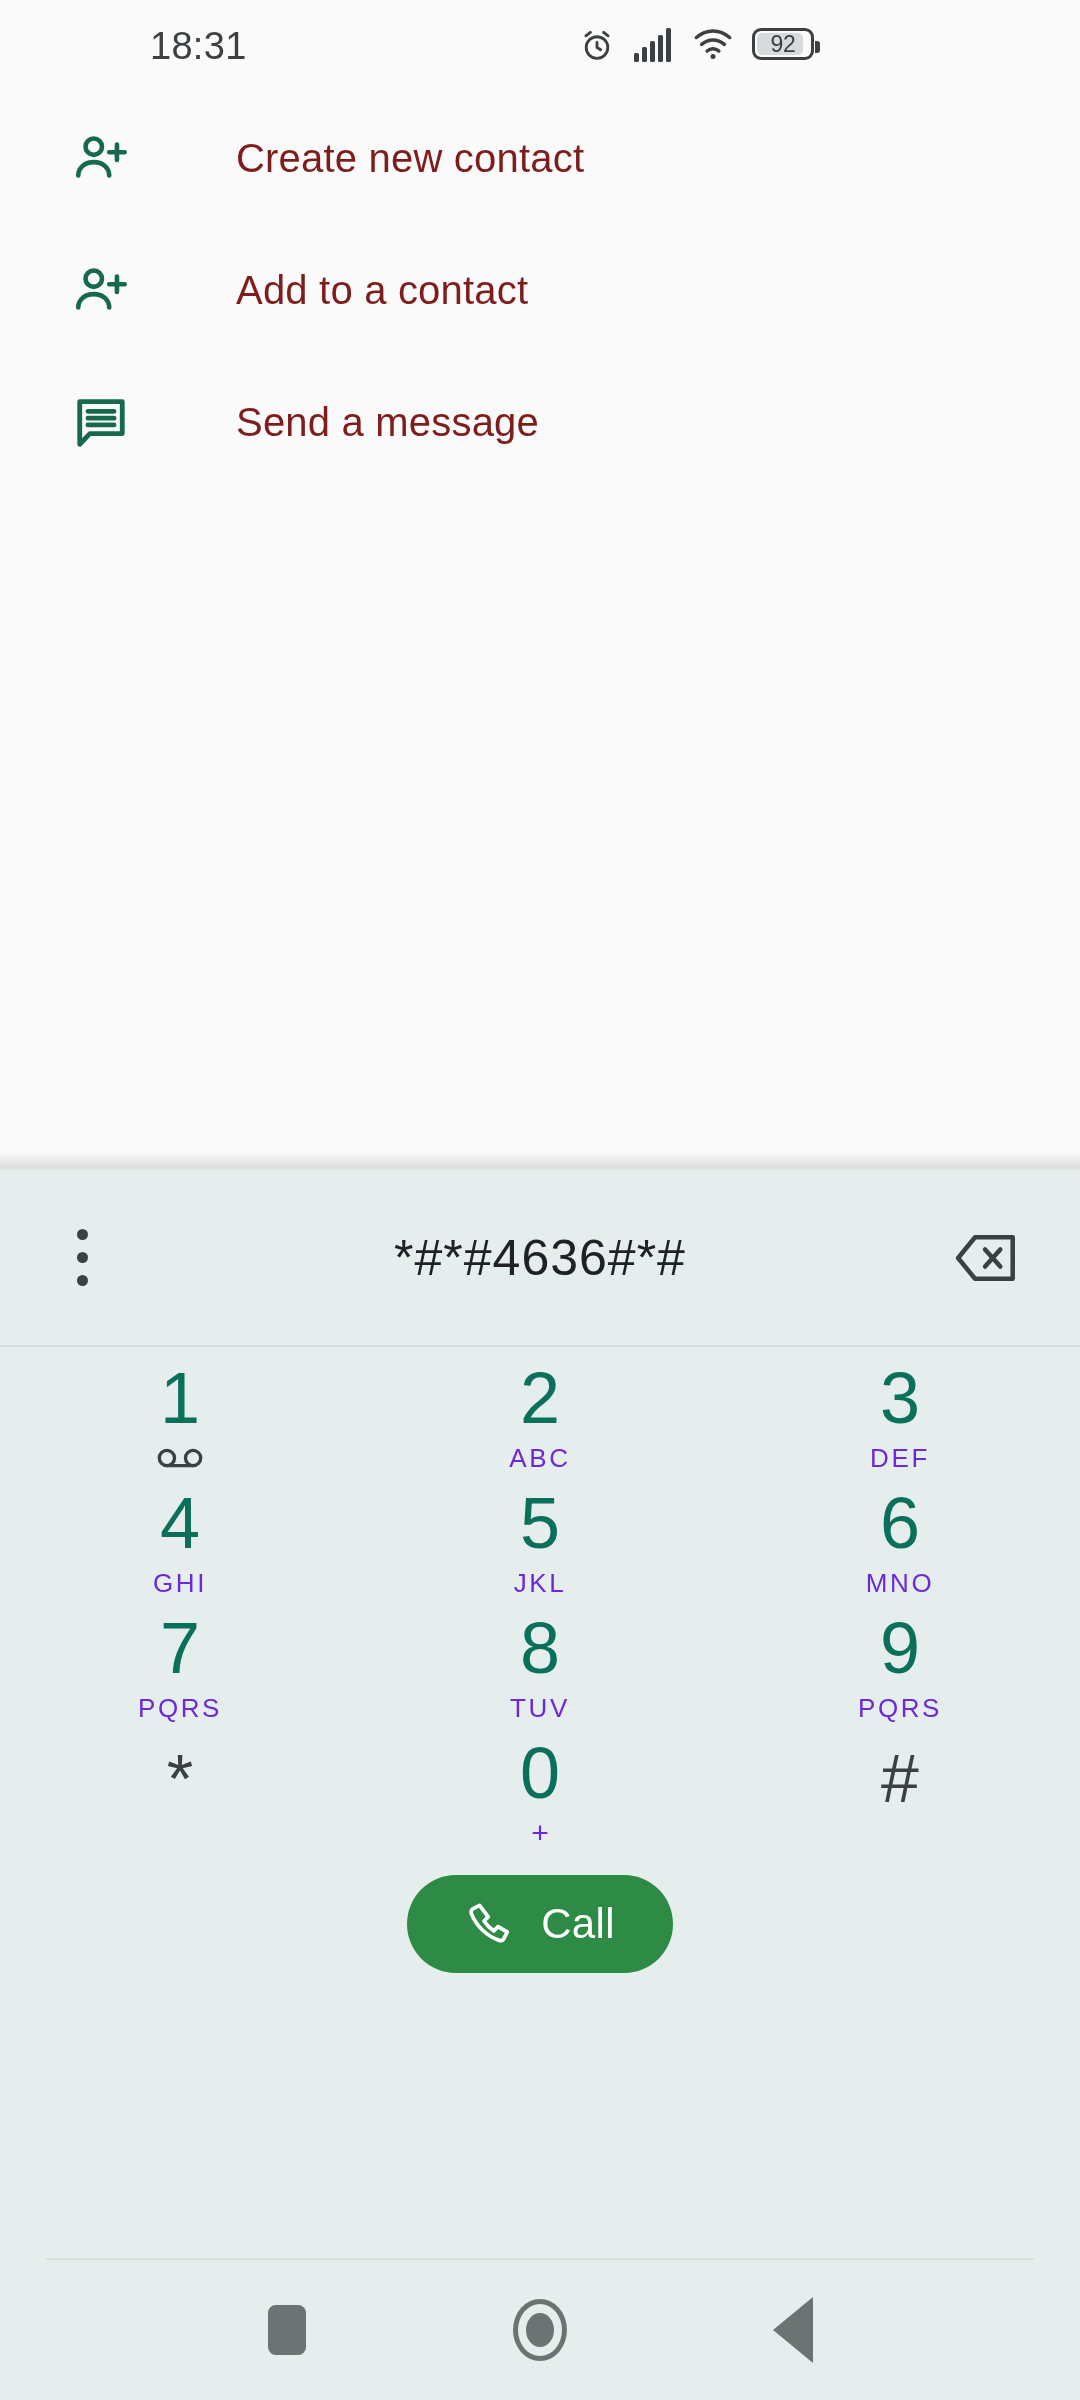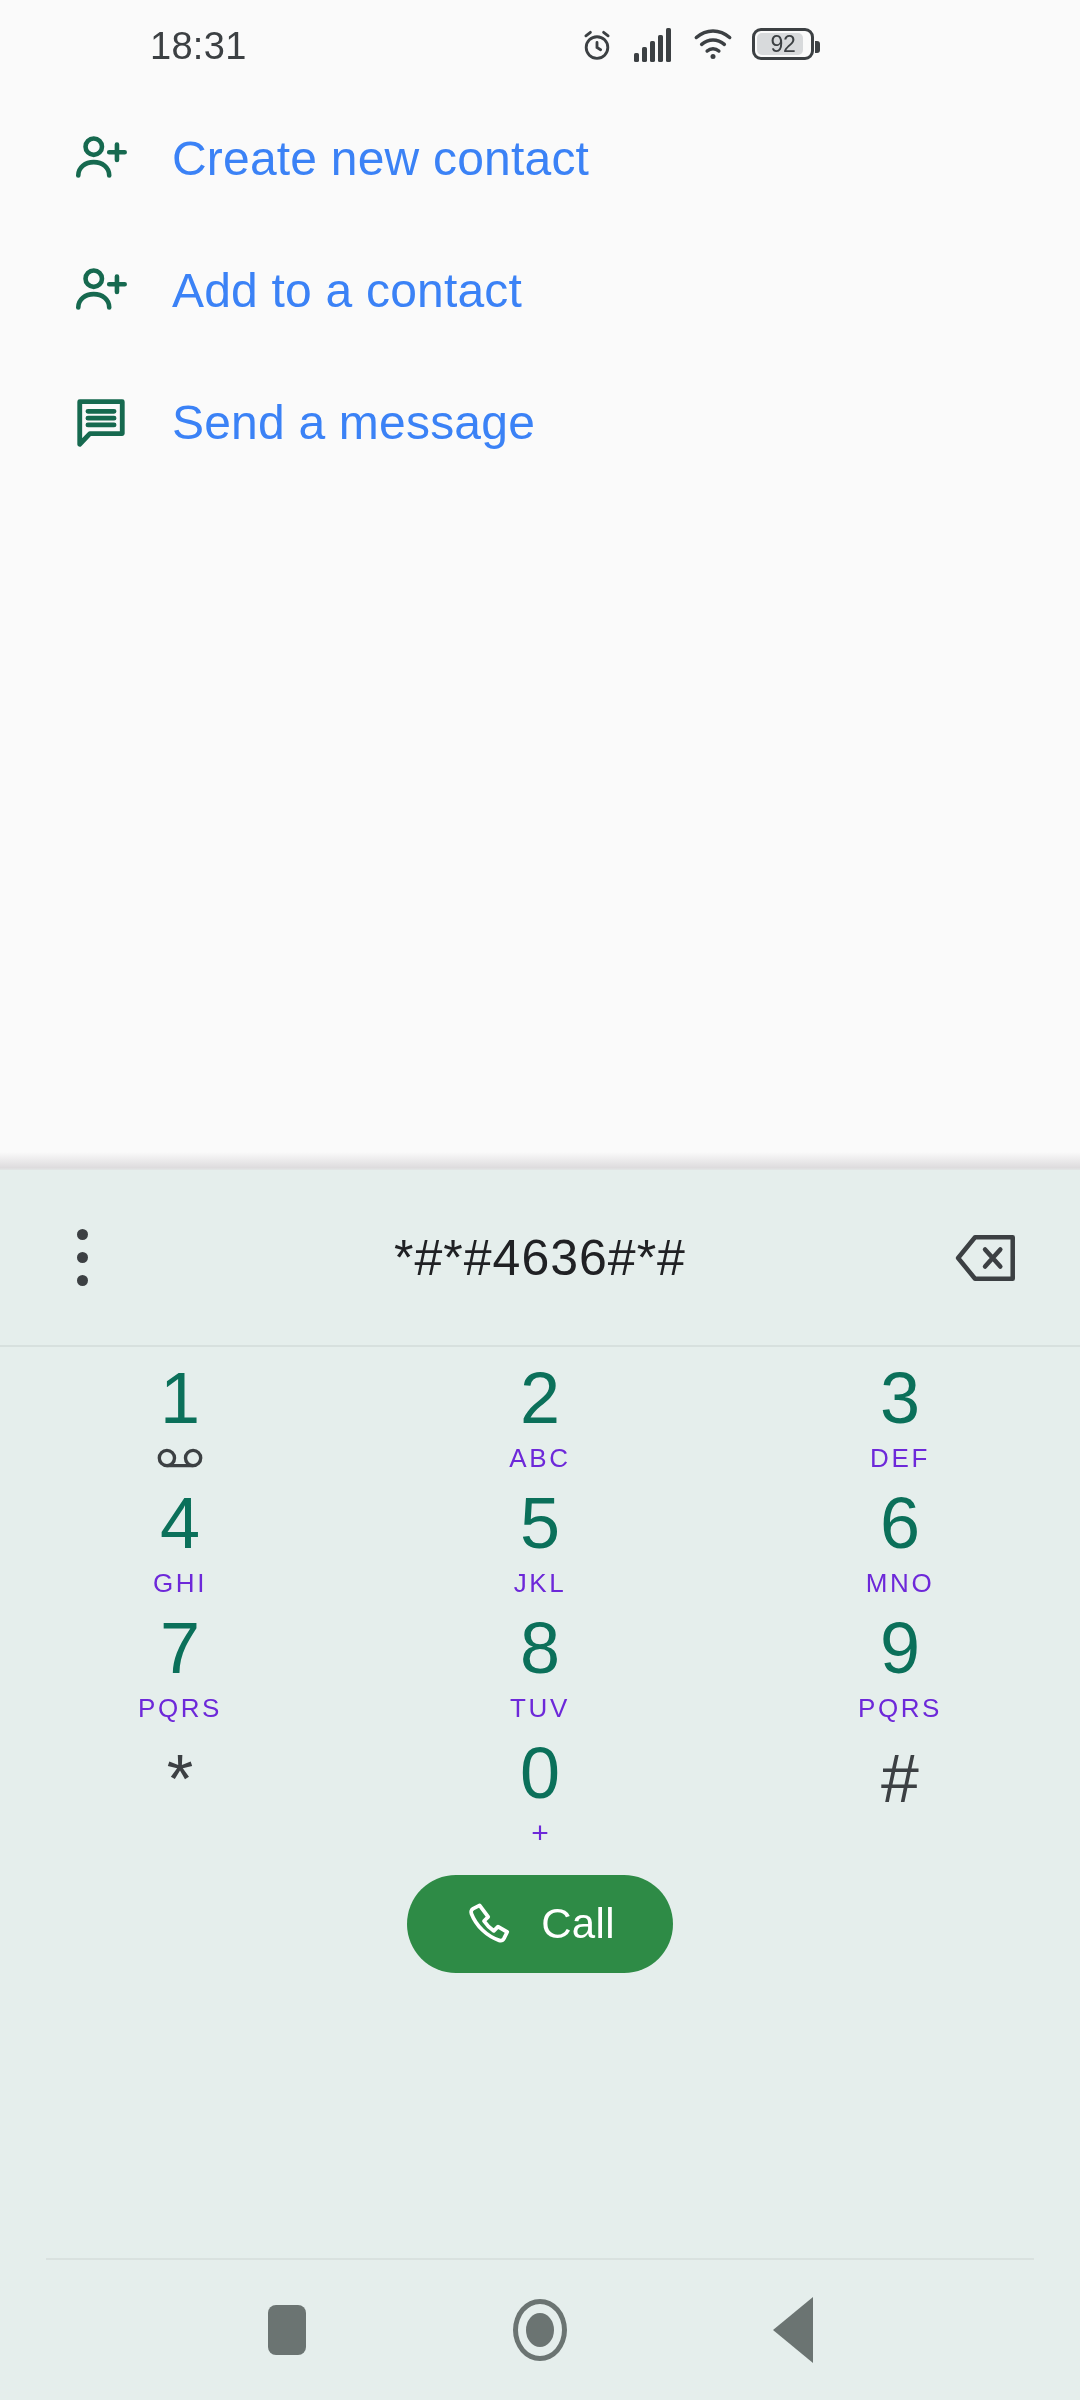--- a/index.html
+++ b/index.html
@@ -50,21 +50,21 @@
   .action-row {
     display:flex; align-items:center; height:132px;
     padding-left:70px; cursor:pointer;
   }
   .action-icon {
     width:62px; height:62px; flex:none;
     display:flex; align-items:center; justify-content:center;
   }
   .action-icon svg { display:block; }
   .action-label {
-    margin-left:40px; font-size:48px; color:#3b82f6;
+    margin-left:104px; font-size:40px; color:#7f1d1d;
     letter-spacing:.2px;
   }
 
   
   .dialer {
     position:absolute; left:0; top:1170px; width:1080px; height:1230px;
     background:#e5eeec;
   }
   .panel-shadow {
     position:absolute; left:0; top:1152px; width:1080px; height:20px;

